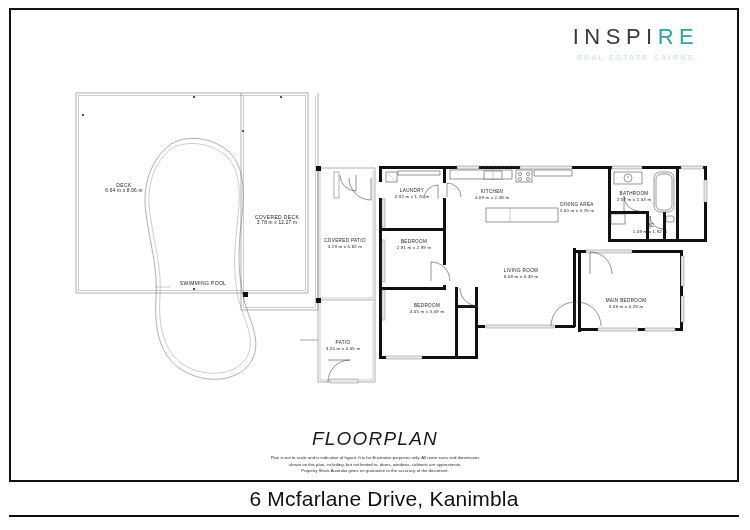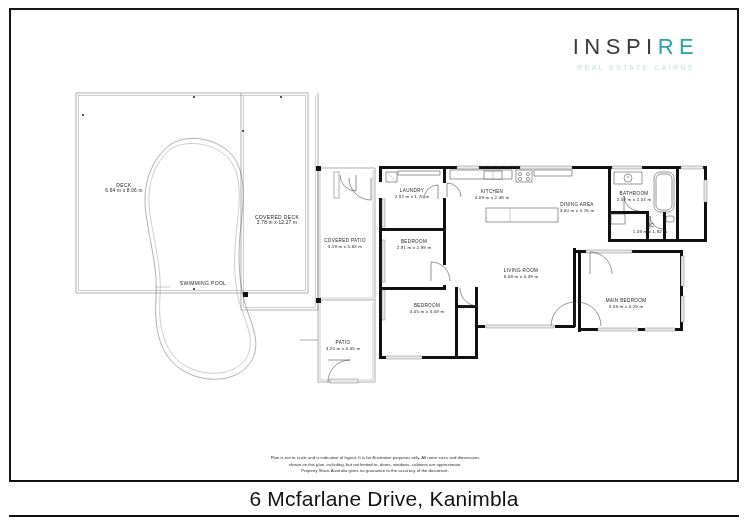--- a/index.html
+++ b/index.html
@@ -33,21 +33,21 @@
     height: 509px;
     border: 2.5px solid #141414;
     box-sizing: border-box;
     background: #ffffff;
   }
 
   
   #logo-block {
     position: absolute;
     right: 24px;
-    top: 36px;
+    top: 26px;
     width: 180px;
     text-align: center;
   }
   .logo-word {
     font-family: "Liberation Sans", sans-serif;
     font-size: 22px;
     letter-spacing: 5.5px;
     color: #3a3a3a;
     font-weight: 300;
     white-space: nowrap;
@@ -434,20 +434,21 @@
   <div class="room-label" style="left:650px; top:223px;">
     <span class="rl-name">WC</span>
     <span class="rl-dim">1.49 m x 1.92 m</span>
   </div>
 
   <div class="room-label" style="left:626px; top:298px;">
     <span class="rl-name">MAIN BEDROOM</span>
     <span class="rl-dim">3.59 m x 4.29 m</span>
   </div>
 
+  <div id="footer-title">FLOORPLAN</div>
 
   <div id="disclaimer">
     <div>Plan is not to scale and is indicative of layout. It is for illustrative purposes only. All room sizes and dimensions</div>
     <div>shown on this plan, including, but not limited to, doors, windows, cabinets are approximate.</div>
     <div>Property Shots Australia gives no guarantee to the accuracy of the document.</div>
   </div>
 
   <div id="address-bar">
     <span id="address-text">6 Mcfarlane Drive, Kanimbla</span>
   </div>

